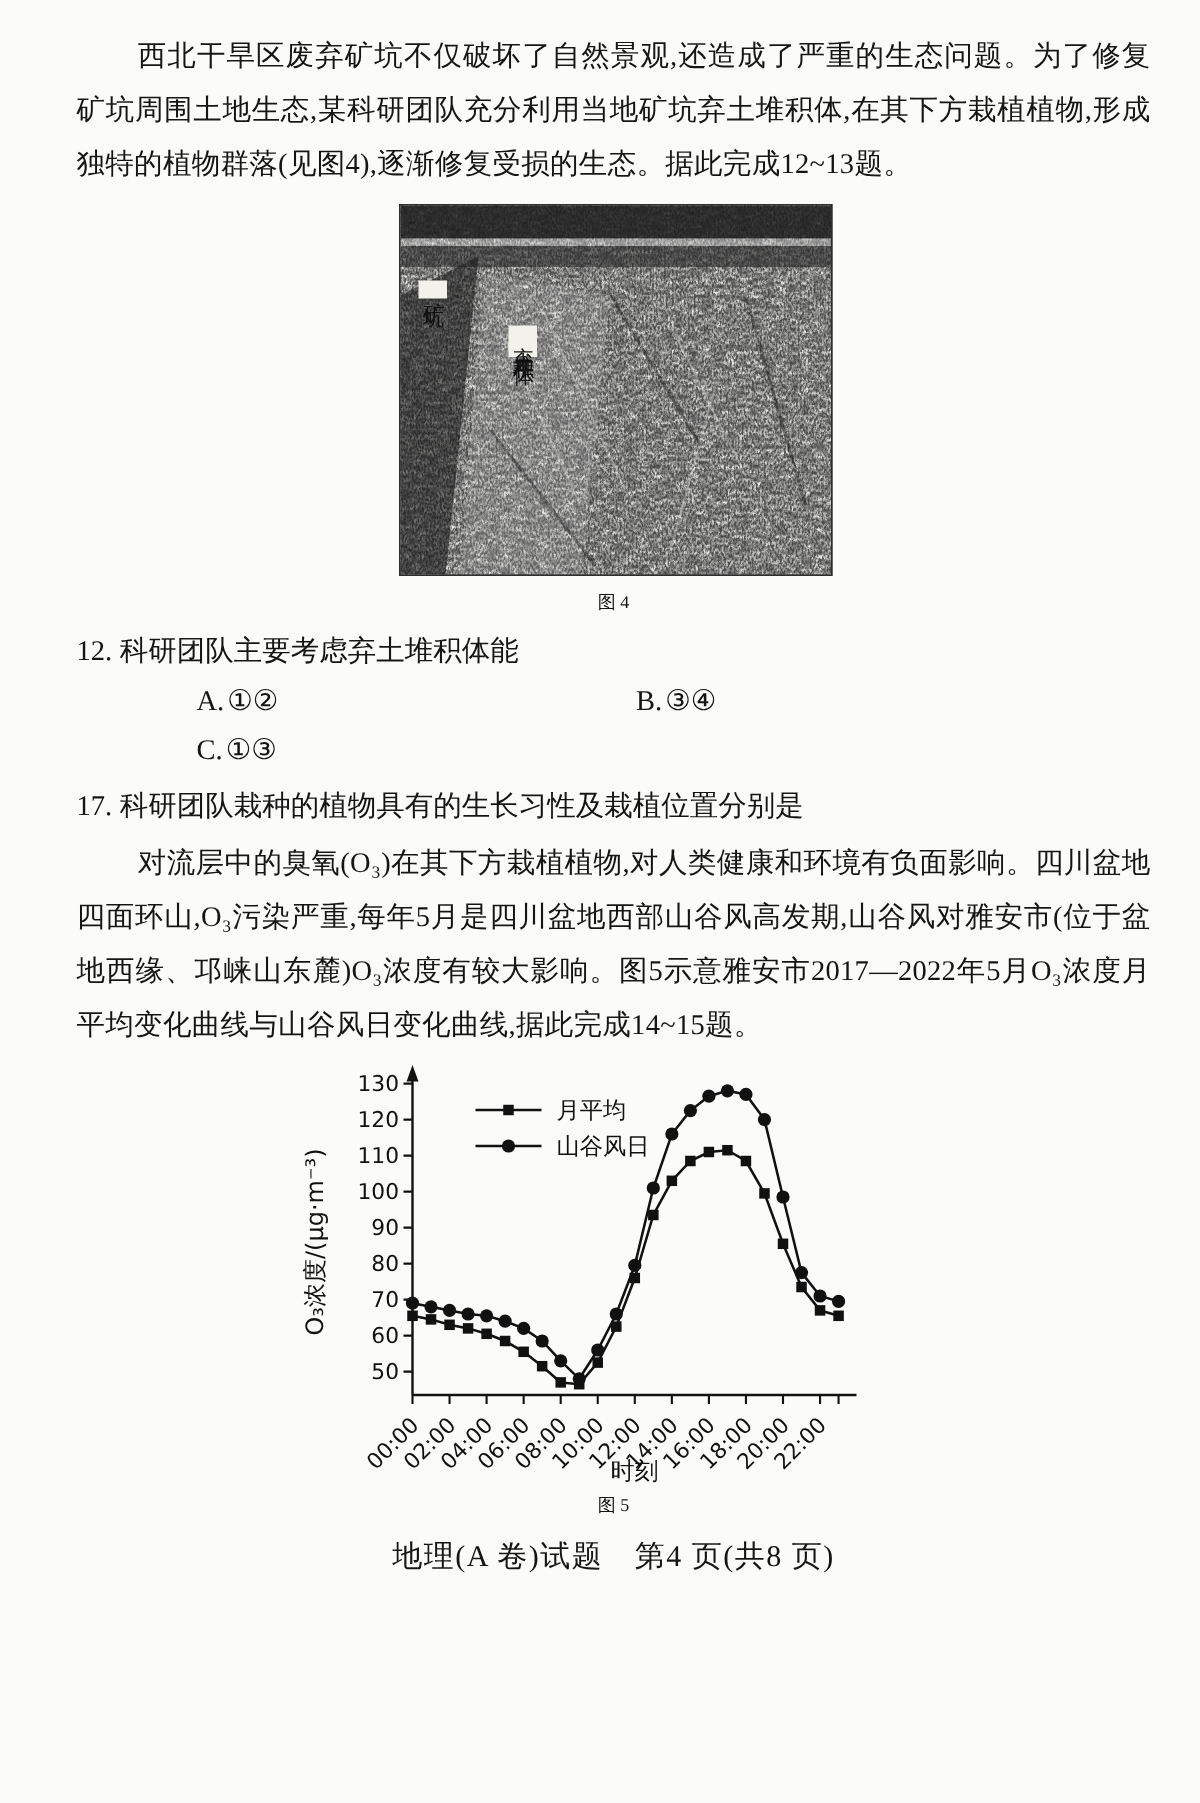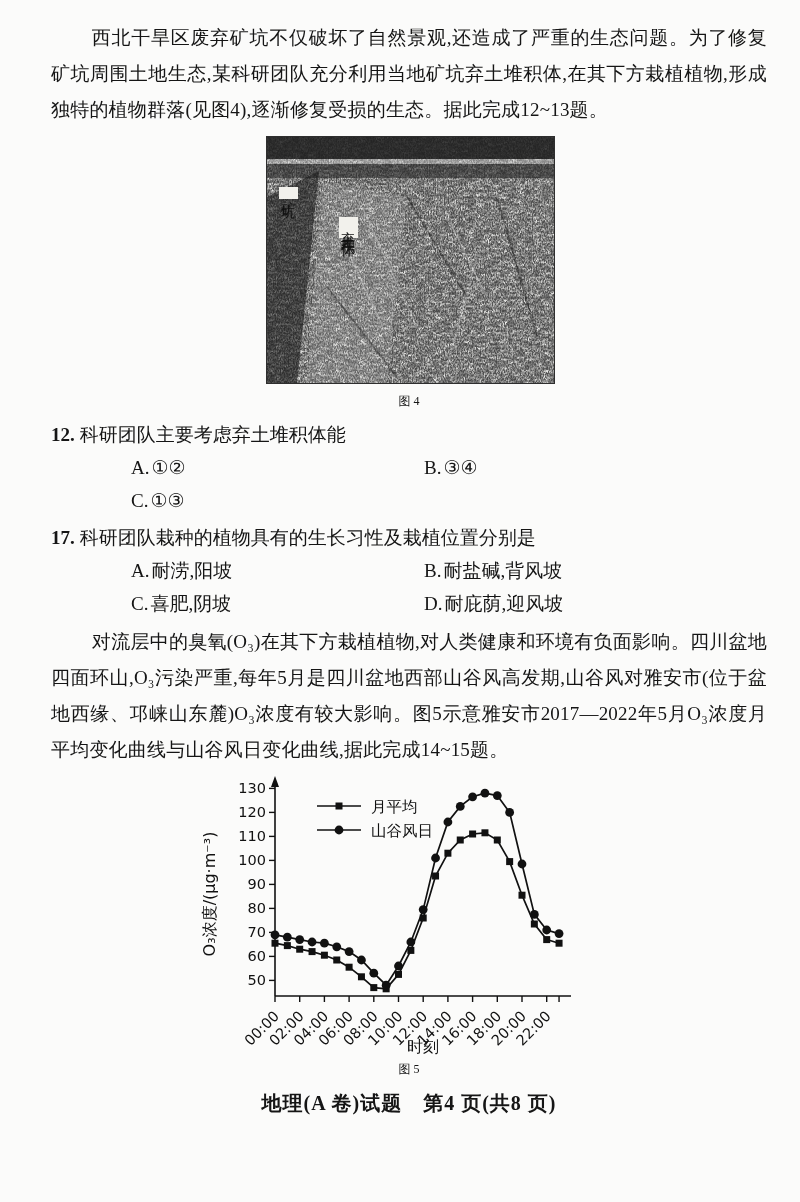--- a/index.html
+++ b/index.html
@@ -17,32 +17,32 @@
     position:absolute;background:#f2f1ec;color:#111;
     writing-mode:vertical-rl;text-orientation:upright;
     font-size:14px;line-height:17px;padding:3px 1px;letter-spacing:3px;
   }
   .vlabel.pit{left:12px;top:50px;}
   .vlabel.pile{left:72px;top:80px;}
   .figcap{text-align:center;font-size:12px;line-height:22px;margin-top:6px;}
   .question{font-size:19px;}
   .qline{line-height:33px;margin-top:6px;}
   .q13 .qline{margin-top:4px;}
-  .qnum{margin-right:5px;font-weight:bold;}
+  .qnum{margin-right:5px;}
   .qitems{line-height:33px;text-indent:42px;text-align:justify;margin:0;}
   .opts{display:grid;grid-template-columns:293px 1fr;padding-left:80px;line-height:33px;}
   .olabel{margin-right:2px;}
   .p2{margin-top:4px;}
   .chart-wrap{width:420px;margin:4px auto 0 auto;}
   .chart-wrap svg{display:block;}
   .chart-wrap text{font-family:"DejaVu Sans",sans-serif;font-size:14.5px;fill:#111;}
   .chart-wrap text.axlab{font-size:16px;}
   .chart-wrap text.leg{font-size:15.5px;}
   .cap5{margin-top:0;}
-  .footer{text-align:center;font-size:20px;margin-top:10px;letter-spacing:1px;font-weight:bold;}
+  .footer{text-align:center;font-size:20px;margin-top:10px;letter-spacing:1px;}
 </style>
 </head>
 <body>
 
 <div class="page">
 
   <p class="para">西北干旱区废弃矿坑不仅破坏了自然景观,还造成了严重的生态问题。为了修复矿坑周围土地生态,某科研团队充分利用当地矿坑弃土堆积体,在其下方栽植植物,形成独特的植物群落(见图4),逐渐修复受损的生态。据此完成12~13题。</p>
 
   <div class="fig4">
     <div class="photo">
@@ -87,26 +87,20 @@
     <div class="qline"><span class="qnum">12.</span><span>科研团队主要考虑弃土堆积体能</span></div>
     <div class="opts">
       <div class="opt"><span class="olabel">A.</span><span>①②</span></div>
       <div class="opt"><span class="olabel">B.</span><span>③④</span></div>
       <div class="opt"><span class="olabel">C.</span><span>①③</span></div>
     </div>
   </div>
 
   <div class="question q13">
     <div class="qline"><span class="qnum">17.</span><span>科研团队栽种的植物具有的生长习性及栽植位置分别是</span></div>
-    <div class="opts">
-      <div class="opt"><span class="olabel">A.</span><span>耐涝,阳坡</span></div>
-      <div class="opt"><span class="olabel">B.</span><span>耐盐碱,背风坡</span></div>
-      <div class="opt"><span class="olabel">C.</span><span>喜肥,阴坡</span></div>
-      <div class="opt"><span class="olabel">D.</span><span>耐庇荫,迎风坡</span></div>
-    </div>
   </div>
 
   <p class="para p2">对流层中的臭氧(O₃)在其下方栽植植物,对人类健康和环境有负面影响。四川盆地四面环山,O₃污染严重,每年5月是四川盆地西部山谷风高发期,山谷风对雅安市(位于盆地西缘、邛崃山东麓)O₃浓度有较大影响。图5示意雅安市2017—2022年5月O₃浓度月平均变化曲线与山谷风日变化曲线,据此完成14~15题。</p>
 
   <div class="chart-wrap">
     <svg id="chart-svg" width="420" height="286" viewBox="0 0 420 286">
         <line x1="76" y1="224" x2="76" y2="12" stroke="#111111" stroke-width="1.6"></line>
         <polygon points="76,4 72,15 80,15" fill="#111111"></polygon>
         <line x1="76" y1="224" x2="372" y2="224" stroke="#111111" stroke-width="1.6"></line>
         <line x1="70" y1="208.4" x2="76" y2="208.4" stroke="#111111" stroke-width="1.4"></line>

